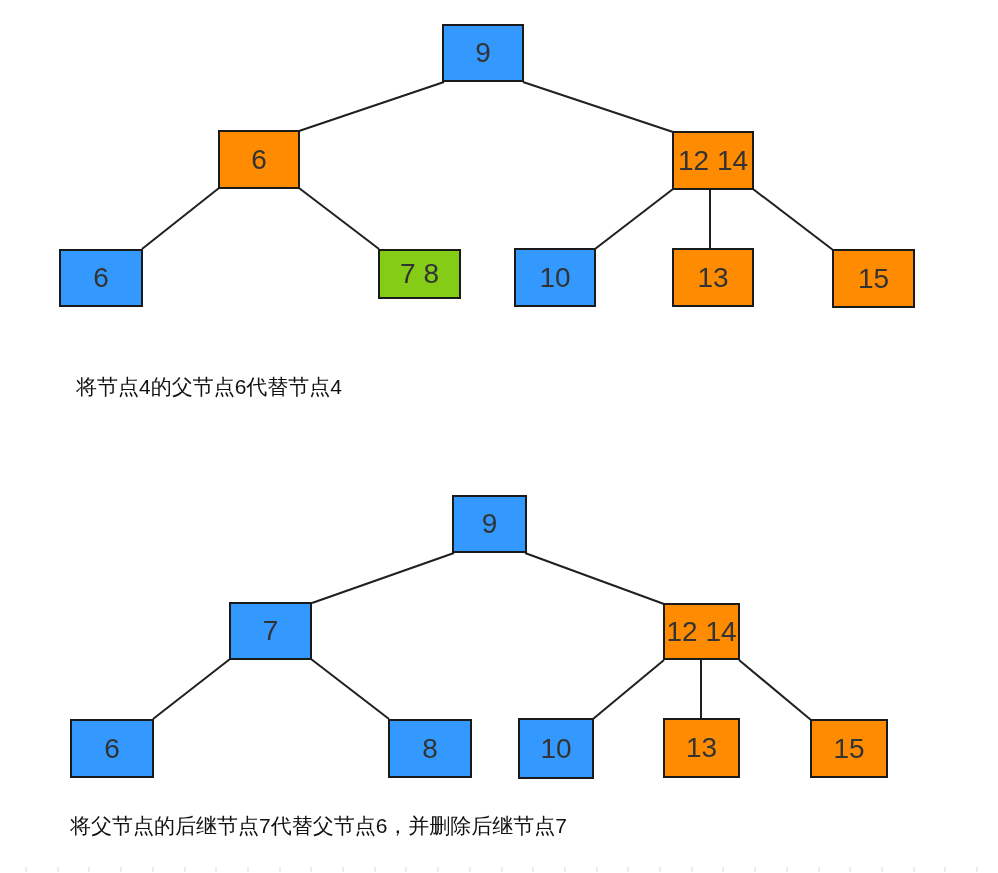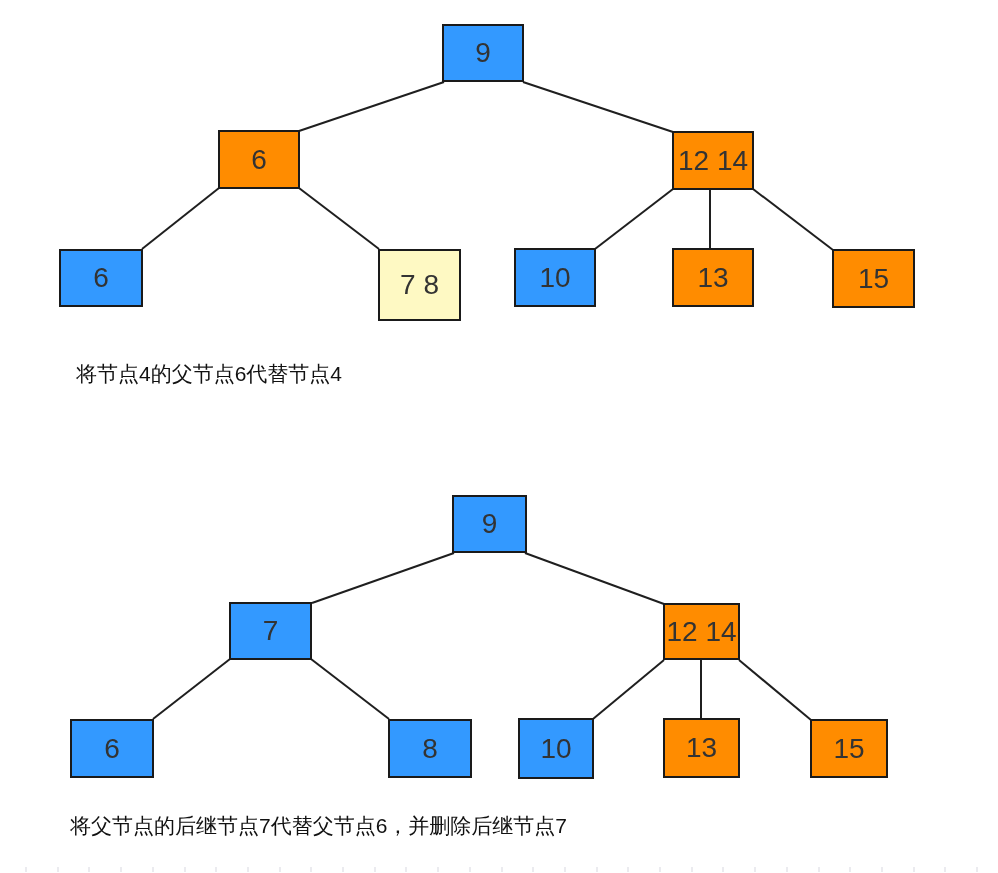--- a/index.html
+++ b/index.html
@@ -64,35 +64,35 @@
       <line x1="311" y1="659" x2="389" y2="719" stroke="#1f1f1f" stroke-width="2"></line>
       <line x1="664" y1="660" x2="593" y2="719" stroke="#1f1f1f" stroke-width="2"></line>
       <line x1="701" y1="660" x2="701" y2="719" stroke="#1f1f1f" stroke-width="2"></line>
       <line x1="739" y1="660" x2="811" y2="720" stroke="#1f1f1f" stroke-width="2"></line>
     </svg>
   <div id="node-layer">
       <div class="node" style="left: 442px; top: 24px; width: 82px; height: 58px; background: rgb(51, 153, 255);">9</div>
       <div class="node" style="left: 218px; top: 130px; width: 82px; height: 59px; background: rgb(255, 140, 0);">6</div>
       <div class="node" style="left: 672px; top: 131px; width: 82px; height: 59px; background: rgb(255, 140, 0);">12 14</div>
       <div class="node" style="left: 59px; top: 249px; width: 84px; height: 58px; background: rgb(51, 153, 255);">6</div>
-      <div class="node" style="left: 378px; top: 249px; width: 83px; height: 72px; background: #fef9c3;">7 8</div>
+      <div class="node" style="left: 378px; top: 249px; width: 83px; height: 50px; background: #84cc16;">7 8</div>
       <div class="node" style="left: 514px; top: 248px; width: 82px; height: 59px; background: rgb(51, 153, 255);">10</div>
       <div class="node" style="left: 672px; top: 248px; width: 82px; height: 59px; background: rgb(255, 140, 0);">13</div>
       <div class="node" style="left: 832px; top: 249px; width: 83px; height: 59px; background: rgb(255, 140, 0);">15</div>
       <div class="node" style="left: 452px; top: 495px; width: 75px; height: 58px; background: rgb(51, 153, 255);">9</div>
       <div class="node" style="left: 229px; top: 602px; width: 83px; height: 58px; background: rgb(51, 153, 255);">7</div>
       <div class="node" style="left: 663px; top: 603px; width: 77px; height: 57px; background: rgb(255, 140, 0);">12 14</div>
       <div class="node" style="left: 70px; top: 719px; width: 84px; height: 59px; background: rgb(51, 153, 255);">6</div>
       <div class="node" style="left: 388px; top: 719px; width: 84px; height: 59px; background: rgb(51, 153, 255);">8</div>
       <div class="node" style="left: 518px; top: 718px; width: 76px; height: 61px; background: rgb(51, 153, 255);">10</div>
       <div class="node" style="left: 663px; top: 718px; width: 77px; height: 60px; background: rgb(255, 140, 0);">13</div>
       <div class="node" style="left: 810px; top: 719px; width: 78px; height: 59px; background: rgb(255, 140, 0);">15</div>
     </div>
   <div id="caption-layer">
-      <div class="caption" style="left: 76px; top: 360px;">将节点4的父节点6代替节点4</div>
+      <div class="caption" style="left: 76px; top: 373px;">将节点4的父节点6代替节点4</div>
       <div class="caption" style="left: 70px; top: 812px;">将父节点的后继节点7代替父节点6，并删除后继节点7</div>
     </div>
   <div id="ruler-layer">
       <div class="tick" style="left: 25px; top: 867px; width: 2px; height: 5px;"></div>
       <div class="tick" style="left: 57px; top: 867px; width: 2px; height: 5px;"></div>
       <div class="tick" style="left: 88px; top: 867px; width: 2px; height: 5px;"></div>
       <div class="tick" style="left: 120px; top: 867px; width: 2px; height: 5px;"></div>
       <div class="tick" style="left: 152px; top: 867px; width: 2px; height: 5px;"></div>
       <div class="tick" style="left: 184px; top: 867px; width: 2px; height: 5px;"></div>
       <div class="tick" style="left: 215px; top: 867px; width: 2px; height: 5px;"></div>

